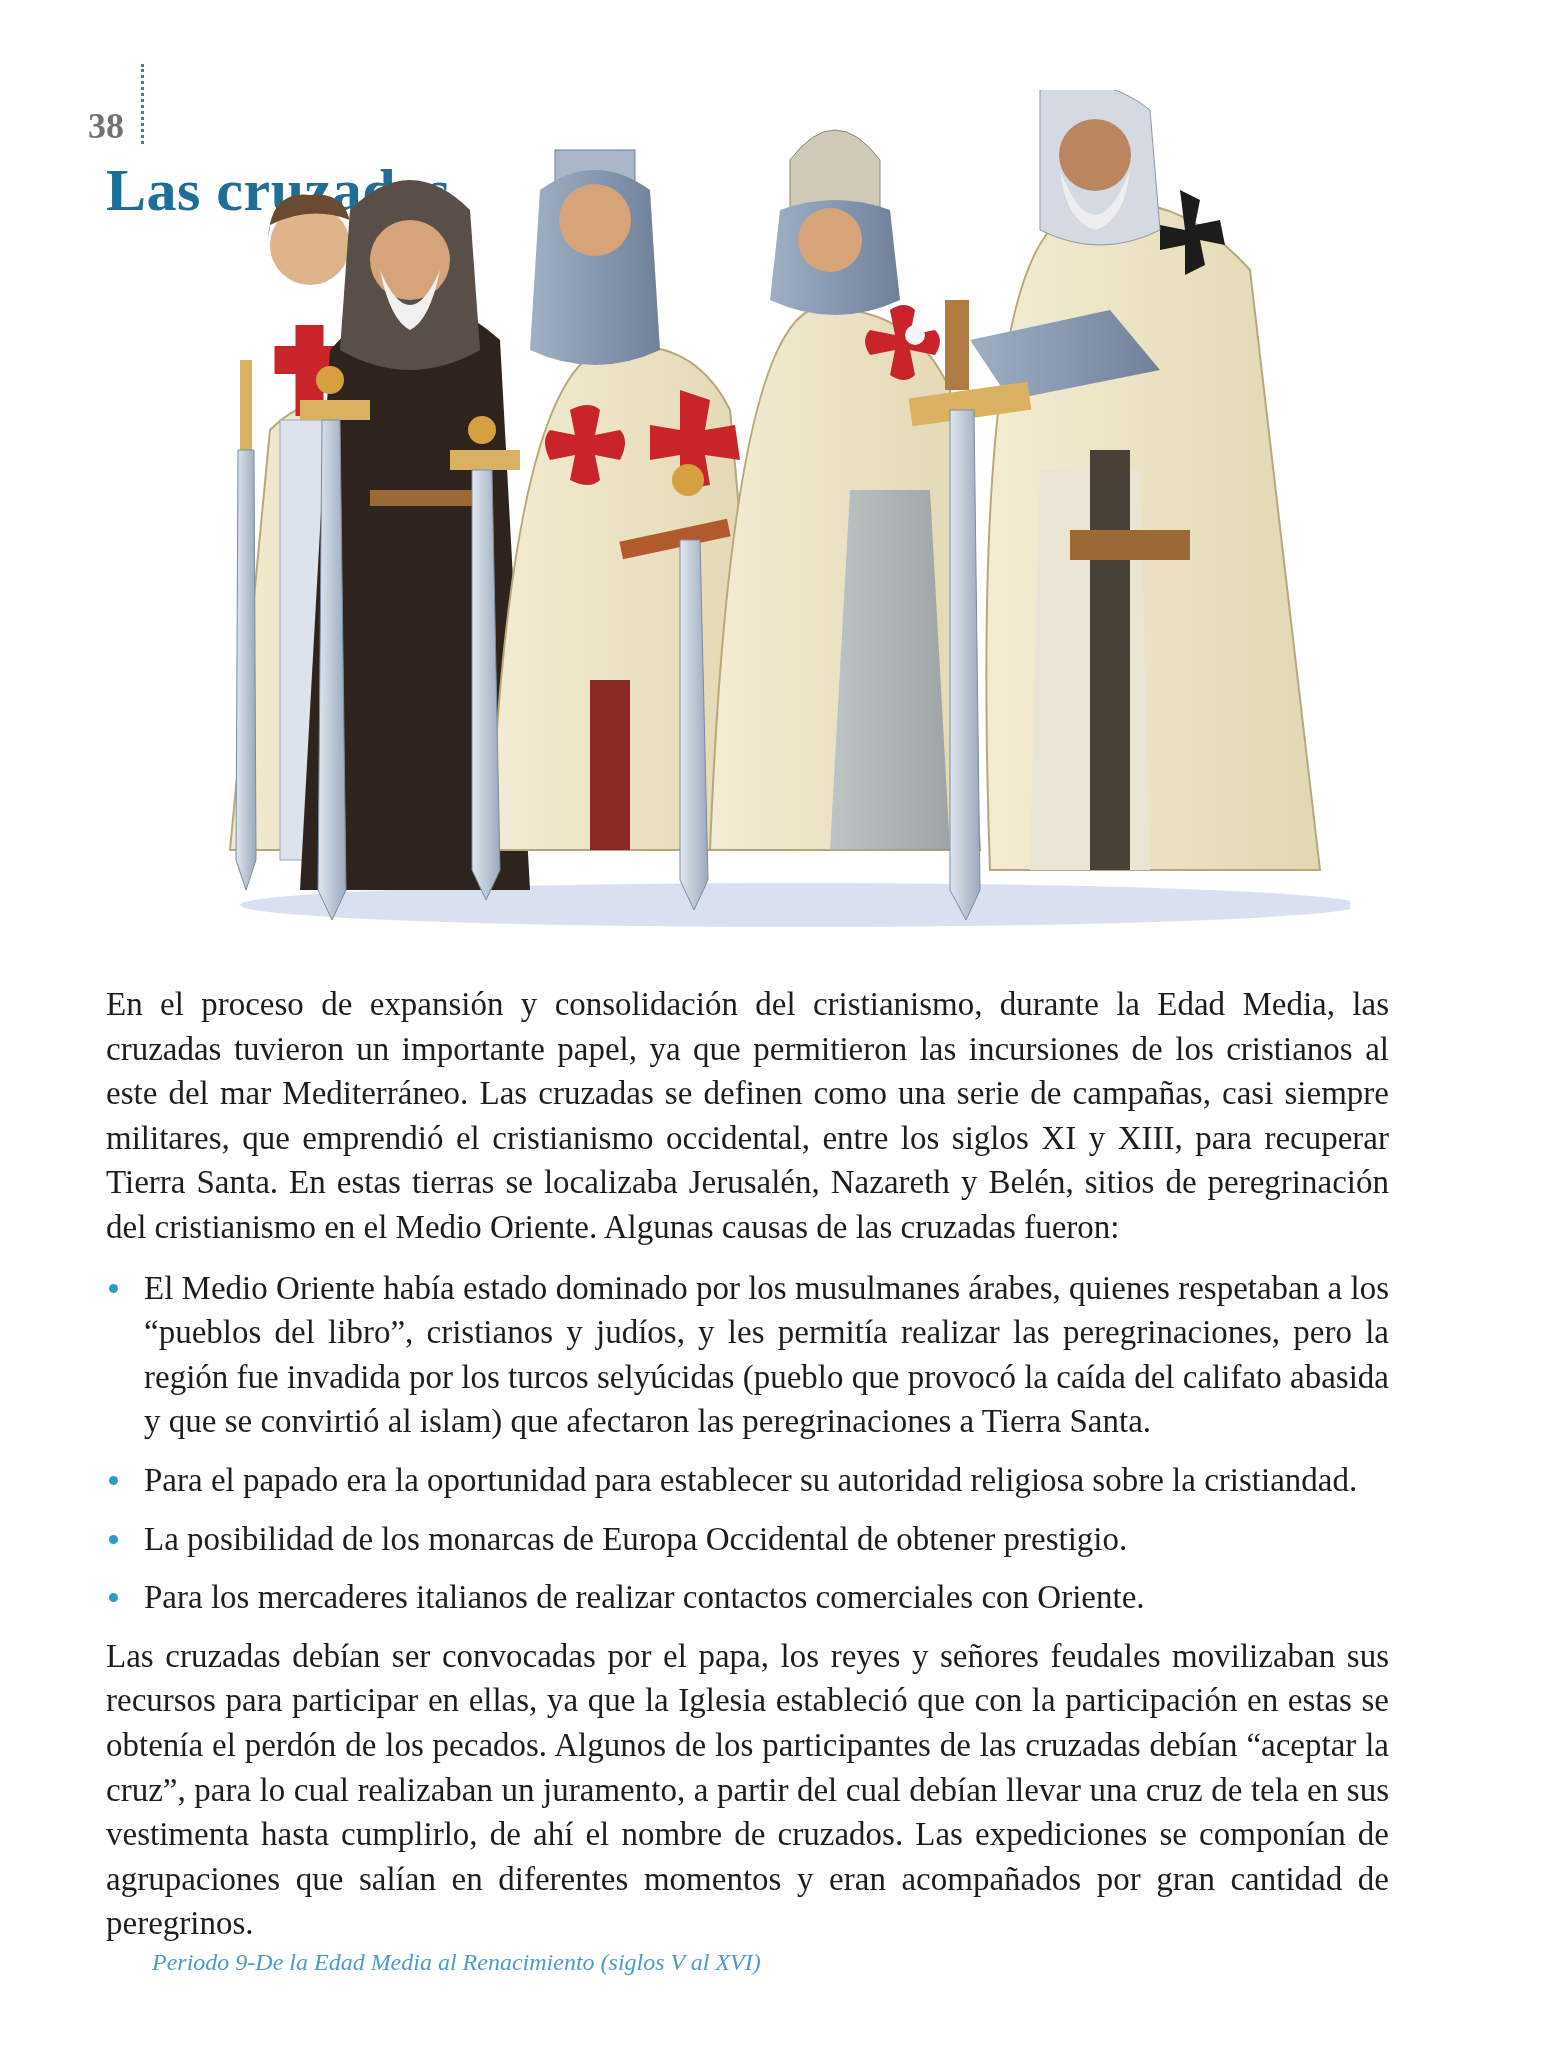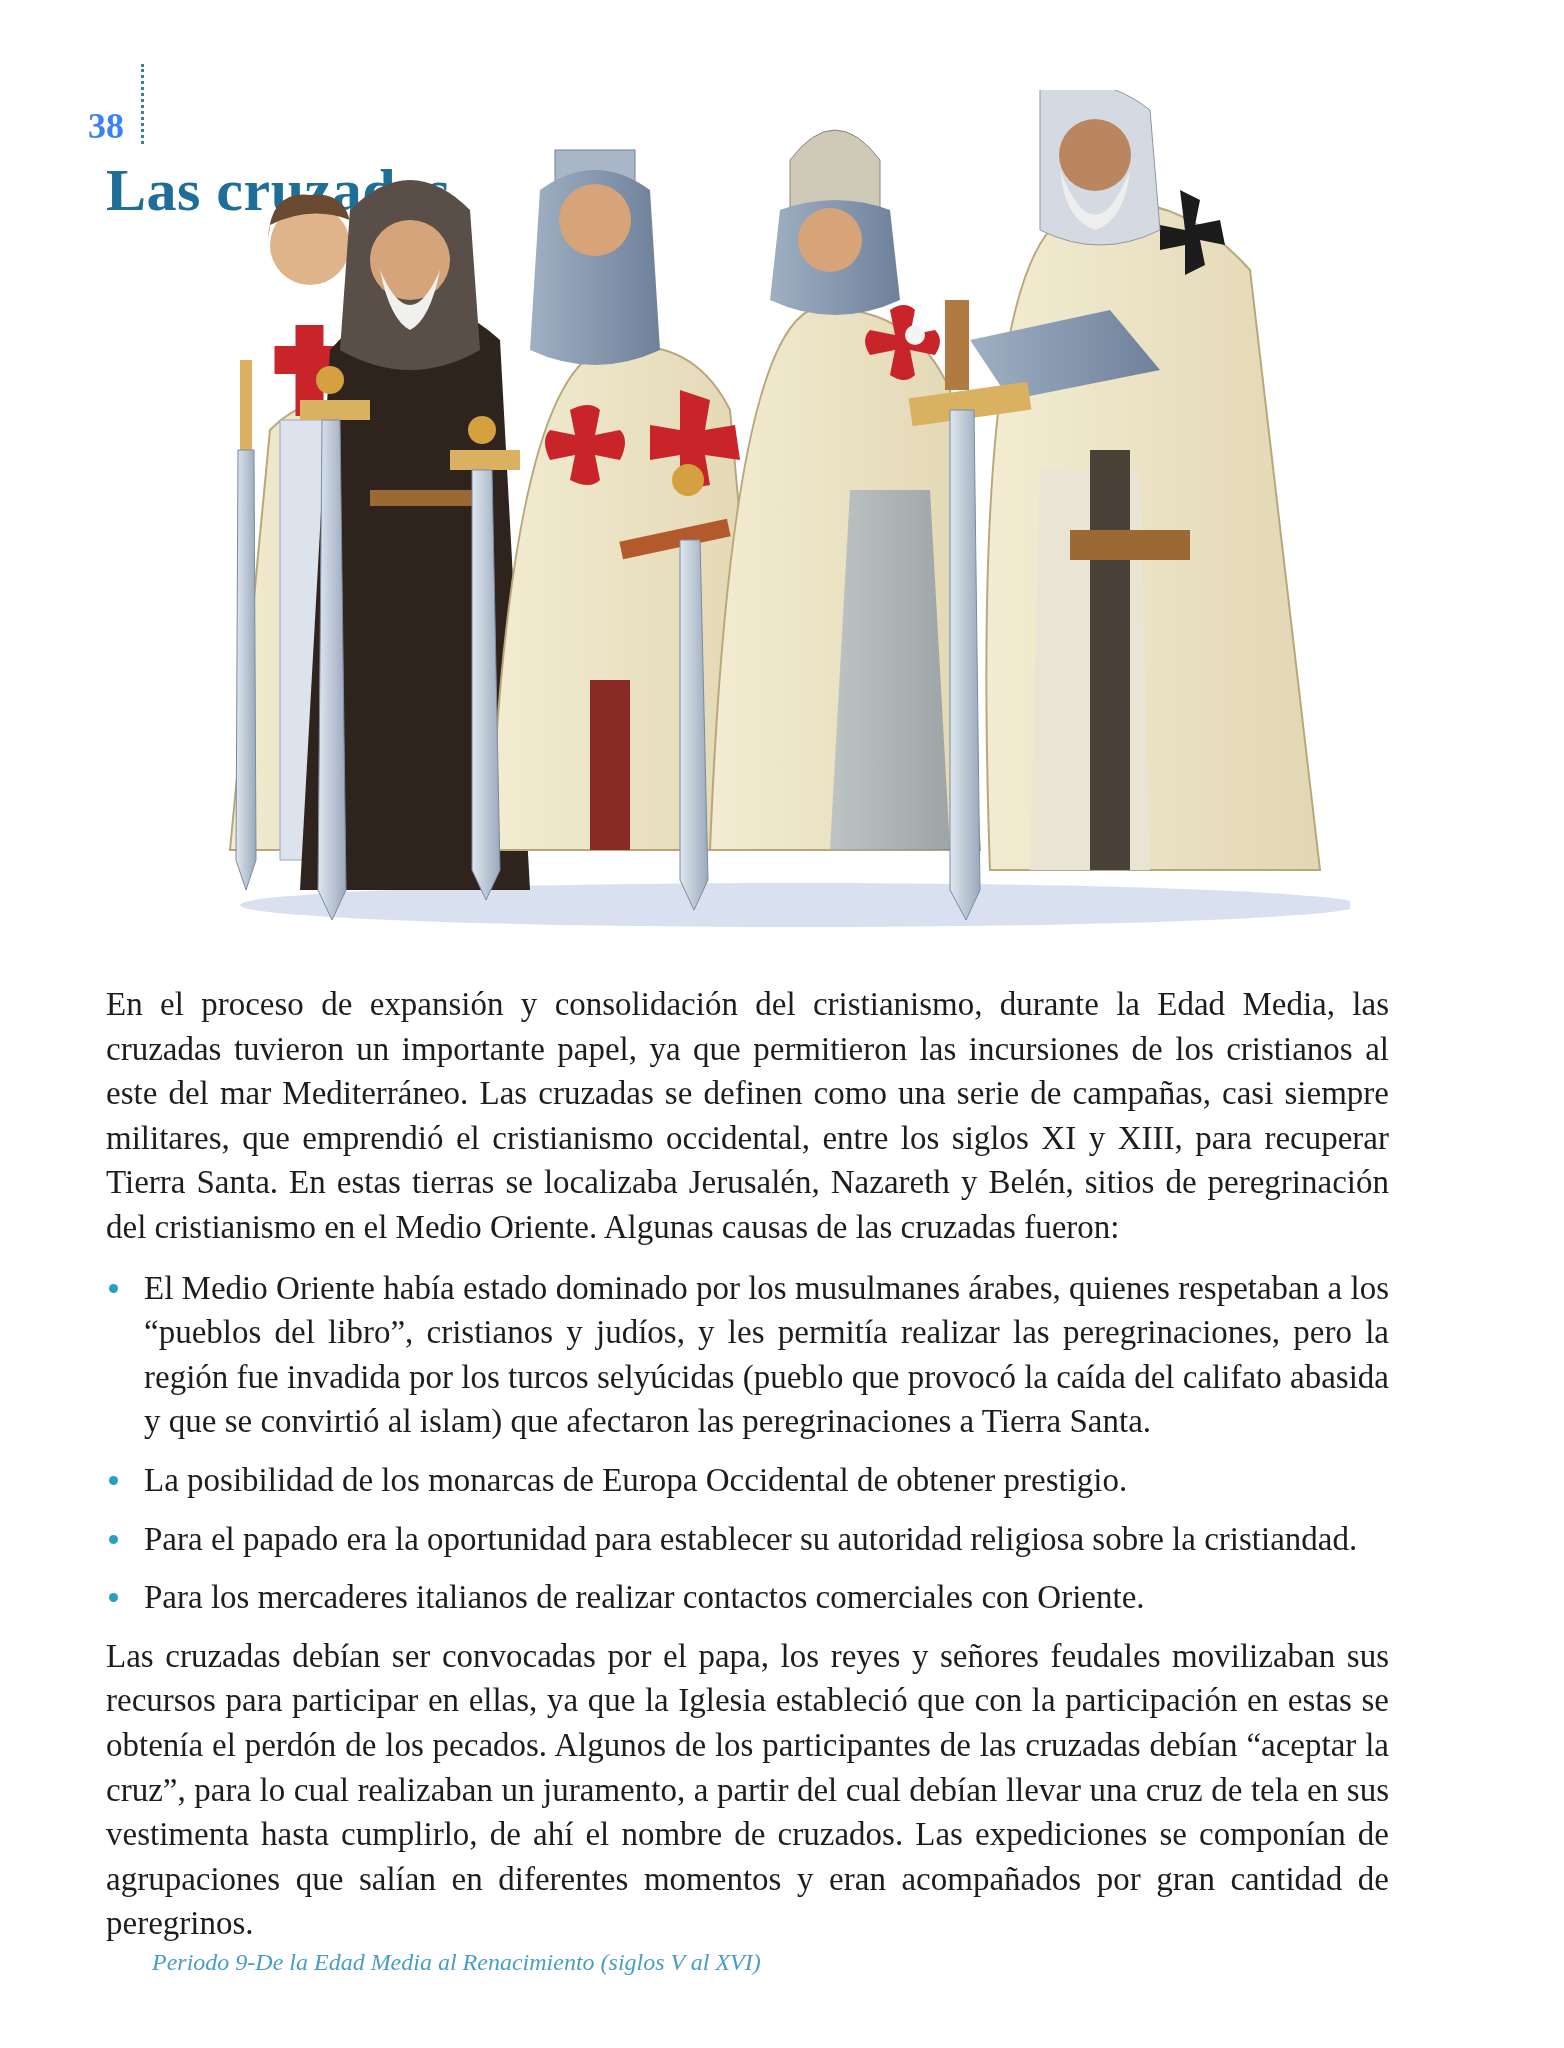--- a/index.html
+++ b/index.html
@@ -3,21 +3,21 @@
   <meta charset="utf-8">
   <style>
     html, body { margin: 0; padding: 0; background: #ffffff; }
     body {
       width: 1564px; height: 2048px; position: relative; overflow: hidden;
       font-family: "Liberation Serif", "DejaVu Serif", serif;
       color: #1d1d1b;
     }
     .page-number {
       position: absolute; left: 88px; top: 108px;
-      font-size: 36px; font-weight: bold; color: #3b82f6;
+      font-size: 36px; font-weight: bold; color: #737373;
       line-height: 1;
     }
     .page-rule {
       position: absolute; left: 141px; top: 64px; width: 0; height: 80px;
       border-left: 3px dotted #3b7fa6;
     }
     .page-title {
       position: absolute; left: 106px; top: 160px;
       font-size: 60px; font-weight: bold; color: #1f6e97;
       line-height: 1; margin: 0; letter-spacing: 0.5px;
@@ -141,25 +141,25 @@
 
 <div class="content">
   <p>En el proceso de expansión y consolidación del cristianismo, durante la Edad Media, las cruzadas tuvieron un importante papel, ya que permitieron las incursiones de los cristianos al este del mar Mediterráneo. Las cruzadas se definen como una serie de campañas, casi siempre militares, que emprendió el cristianismo occidental, entre los siglos XI y XIII, para recuperar Tierra Santa. En estas tierras se localizaba Jerusalén, Nazareth y Belén, sitios de peregrinación del cristianismo en el Medio Oriente. Algunas causas de las cruzadas fueron:</p>
   <ul class="causes">
     <li>
       <span class="bullet"></span>
       <span>El Medio Oriente había estado dominado por los musulmanes árabes, quienes respetaban a los “pueblos del libro”, cristianos y judíos, y les permitía realizar las peregrinaciones, pero la región fue invadida por los turcos selyúcidas (pueblo que provocó la caída del califato abasida y que se convirtió al islam) que afectaron las peregrinaciones a Tierra Santa.</span>
     </li>
     <li>
       <span class="bullet"></span>
-      <span>La posibilidad de los monarcas de Europa Occidental de obtener prestigio.</span>
+      <span>Para el papado era la oportunidad para establecer su autoridad religiosa sobre la cristiandad.</span>
     </li>
     <li>
       <span class="bullet"></span>
-      <span>Para el papado era la oportunidad para establecer su autoridad religiosa sobre la cristiandad.</span>
+      <span>La posibilidad de los monarcas de Europa Occidental de obtener prestigio.</span>
     </li>
     <li>
       <span class="bullet"></span>
       <span>Para los mercaderes italianos de realizar contactos comerciales con Oriente.</span>
     </li>
   </ul>
   <p class="p2 last">Las cruzadas debían ser convocadas por el papa, los reyes y señores feudales movilizaban sus recursos para participar en ellas, ya que la Iglesia estableció que con la participación en estas se obtenía el perdón de los pecados. Algunos de los participantes de las cruzadas debían “aceptar la cruz”, para lo cual realizaban un juramento, a partir del cual debían llevar una cruz de tela en sus vestimenta hasta cumplirlo, de ahí el nombre de cruzados. Las expediciones se componían de agrupaciones que salían en diferentes momentos y eran acompañados por gran cantidad de peregrinos.</p>
 </div>
 
 <div class="footer">Periodo 9-De la Edad Media al Renacimiento (siglos V al XVI)</div>

